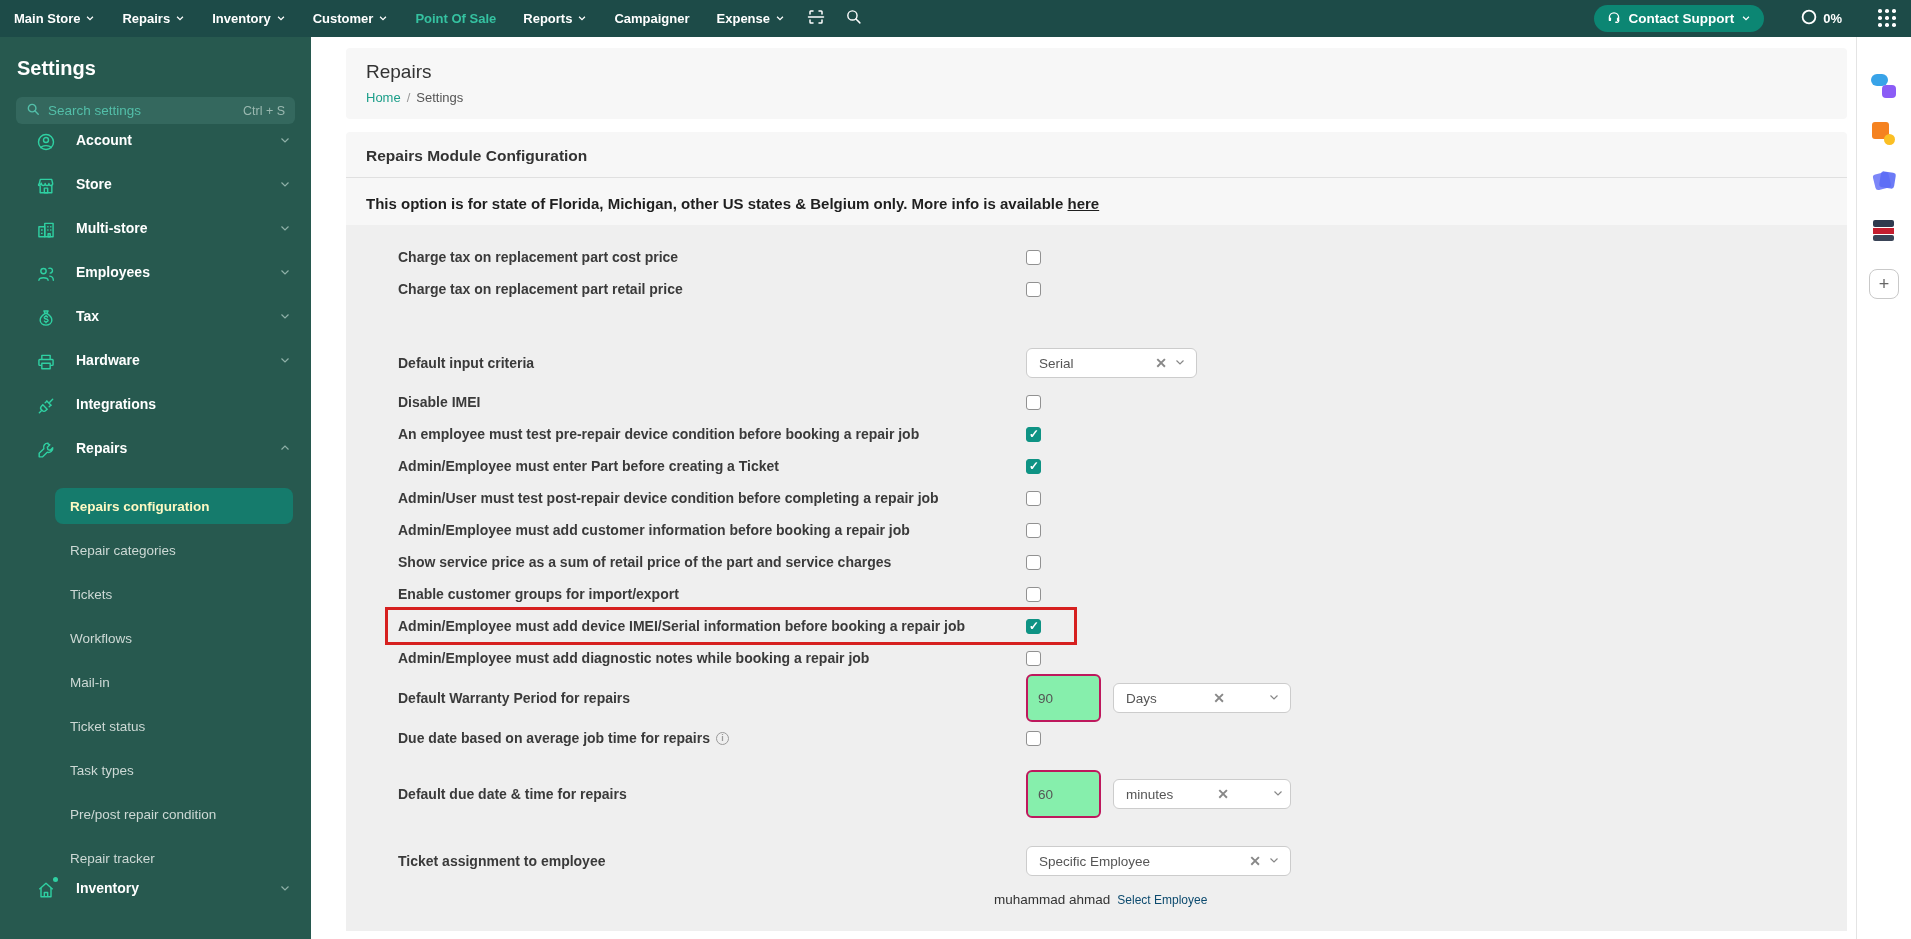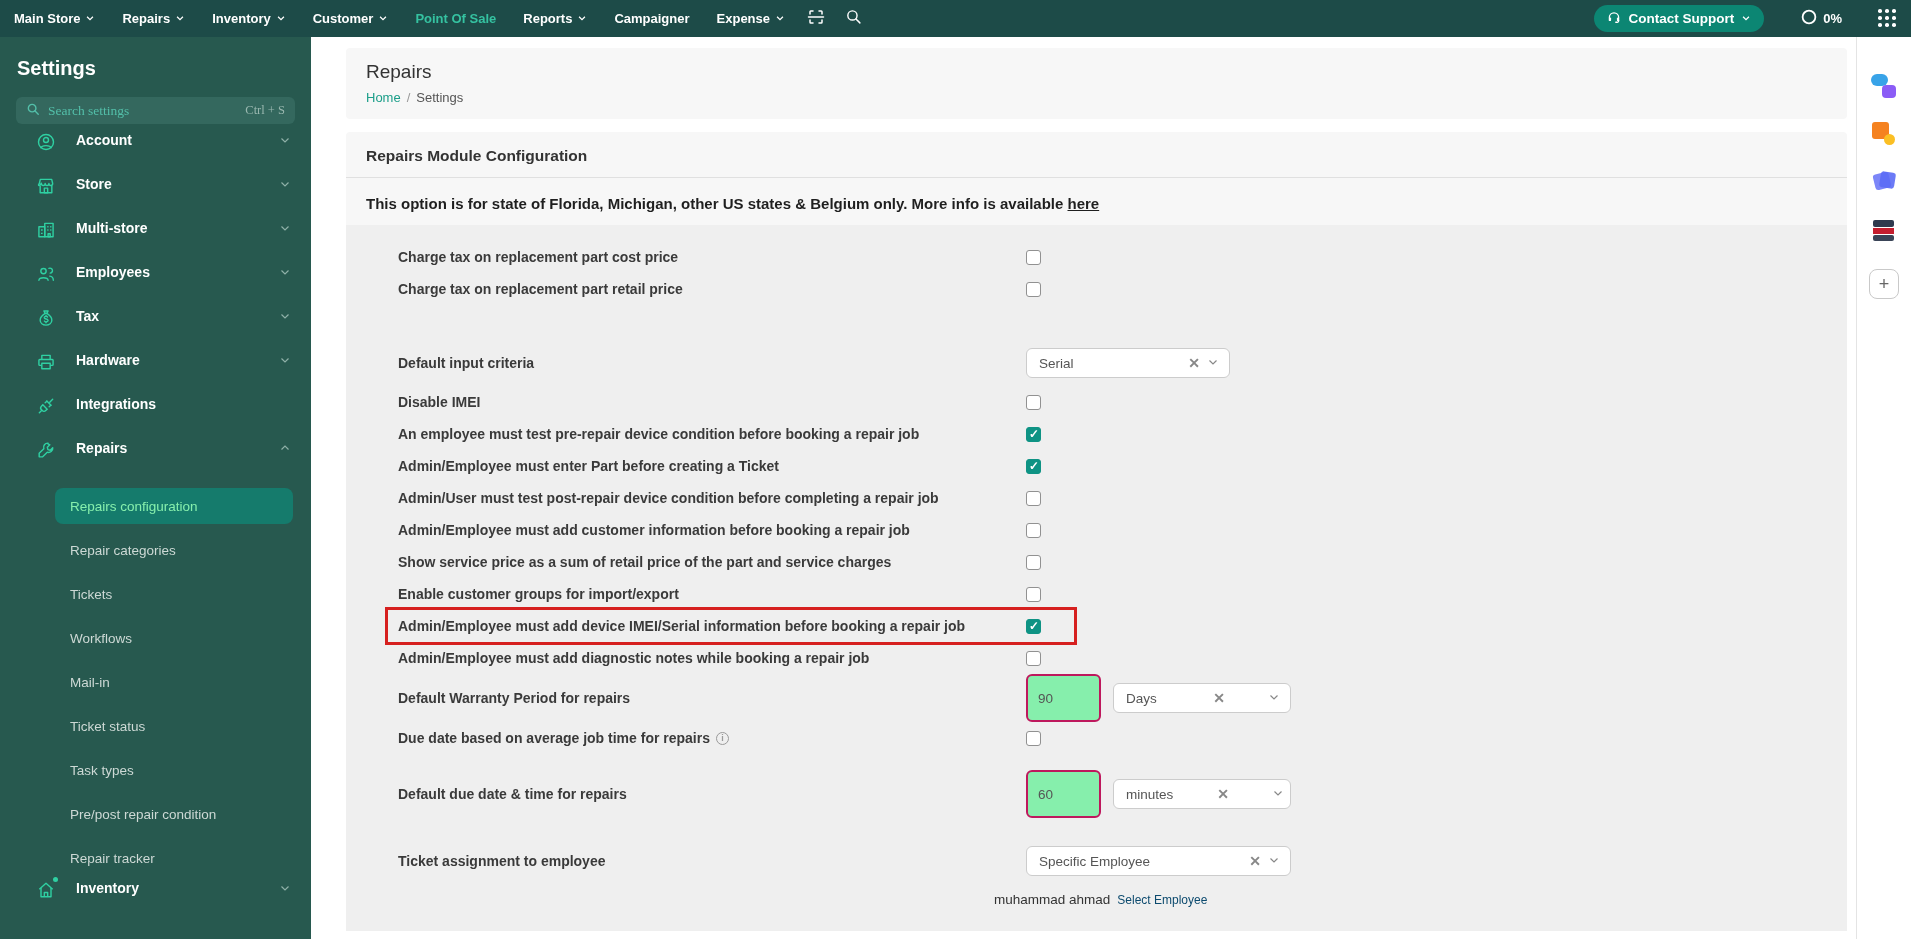--- a/index.html
+++ b/index.html
@@ -14,33 +14,33 @@
   .nav-icons { display:flex; align-items:center; gap:20px; margin-left:22px; }
   .topbar-right { margin-left:auto; display:flex; align-items:center; gap:36px; }
   .support-btn { display:flex; align-items:center; gap:7px; background:#0c8673; color:#fff; font-size:13.5px; font-weight:700; padding:5px 13px; border-radius:16px; cursor:pointer; }
   .usage { display:flex; align-items:center; gap:5px; color:#fff; font-size:13px; font-weight:600; }
   .grid-icon { display:grid; grid-template-columns:repeat(3,5px); grid-template-rows:repeat(3,5px); gap:2px; cursor:pointer; }
   .grid-icon i { width:3.5px; height:3.5px; background:#fff; border-radius:50%; }
 
   
   .sidebar { position:absolute; top:37px; left:0; width:311px; height:902px; background:#27594f; overflow:hidden; }
   .sb-title { color:#fff; font-size:20px; font-weight:700; padding:20px 0 0 17px; }
-  .sb-search { margin:17px 16px 8px 16px; height:27px; background:#34685e; border-radius:6px; display:flex; align-items:center; padding:0 10px; gap:8px; cursor:text;font-family:Liberation Serif, serif; }
+  .sb-search { margin:17px 16px 8px 16px; height:27px; background:#34685e; border-radius:6px; display:flex; align-items:center; padding:0 10px; gap:8px; cursor:text; }
   .sb-search .ph { color:#53bfa9; font-size:13.5px; flex:1; }
   .sb-search .kbd { color:#9ab8b0; font-size:12.5px; }
   .sb-item { display:flex; height:44px; padding:0 20px 0 36px; gap:20px; cursor:pointer; }
   .sb-item .ico { width:20px; height:20px; flex:0 0 auto; color:#2fd0a2; position:relative; }
   .sb-item .ico svg { stroke:#2fd0a2; }
   .sb-item .lab { color:#fff; font-size:14px; font-weight:600; flex:1; }
   .sb-item .chev svg { stroke:#8fb0a8; }
   .sb-sub { display:flex; align-items:center; height:44px; padding-left:70px; cursor:pointer; }
   .sb-sub span { color:#cdd9d5; font-size:13.5px; }
   .sb-sub.active { padding-left:0; }
   .sb-sub.active .active-pill { margin-left:55px; width:238px; height:36px; background:#157b6c; border-radius:8px; display:flex; align-items:center; padding-left:15px; }
-  .sb-sub.active span { color:#86efac; font-weight:400; }
+  .sb-sub.active span { color:#fef9c3; font-weight:700; }
   .dot { position:absolute; top:-3px; right:-2px; width:5px; height:5px; background:#2fd0a2; border-radius:50%; }
 
   
   .main { position:absolute; top:37px; left:311px; width:1545px; height:902px; background:#fff; padding:11px 9px 0 35px; }
   .head-card { background:#f7f7f7; border-radius:4px; padding:13px 20px 14px 20px; }
   .page-title { font-size:19px; color:#333; }
   .crumbs { margin-top:7px; font-size:13px; display:flex; gap:6px; align-items:center; }
   .crumbs .home { color:#1b9e89; cursor:pointer; }
   .crumbs .sep { color:#999; }
   .crumbs .cur { color:#555; }
@@ -56,21 +56,21 @@
   .spacer35 { height:35px; } .spacer16 { height:16px; } .spacer20 { height:20px; }
 
   .cb { width:15px; height:15px; border:1px solid #919191; border-radius:3px; background:#fff; position:relative; cursor:pointer; flex:0 0 auto; }
   .cb.checked { background:#0e9384; border-color:#0e9384; }
   .cb.checked::after { content:"\2713"; position:absolute; left:2px; top:-1px; color:#fff; font-size:12px; font-weight:700; }
 
   .sel { height:30px; background:#fff; border:1px solid #ccc; border-radius:6px; display:flex; align-items:center; padding:0 10px 0 12px; cursor:pointer; }
   .sel .val { font-size:13.5px; color:#555; flex:1; }
   .sel .x { color:#888; font-size:14px; font-weight:600; margin:0 7px 0 8px; cursor:pointer; }
   .sel svg { stroke:#888; }
-  .w173 { width:204px; } .w178 { width:178px;gap:36px; } .w265 { width:265px; }
+  .w173 { width:171px; } .w178 { width:178px;gap:36px; } .w265 { width:265px; }
   .numbox { width:75px; height:48px; background:#86efac; border:2px solid #be185d; border-radius:6px; display:flex; align-items:center; padding-left:10px; font-size:13.5px; color:#555; margin-right:12px; }
 
   .row.hl { position:relative; }
   .hlbox { position:absolute; left:-13px; top:-3px; width:692px; height:38px; border:3px solid #d6201f; pointer-events:none; }
 
   .info-ic { width:13px; height:13px; border:1px solid #9a9a9a; border-radius:50%; color:#9a9a9a; font-size:9px; font-weight:700; display:inline-flex; align-items:center; justify-content:center; font-style:normal; }
 
   .assign-line { margin-left:628px; margin-top:8px; display:flex; align-items:baseline; gap:7px; }
   .assign-name { font-size:13.5px; color:#333; }
   .assign-action { font-size:12px; color:#0c4a6e; cursor:pointer; }

